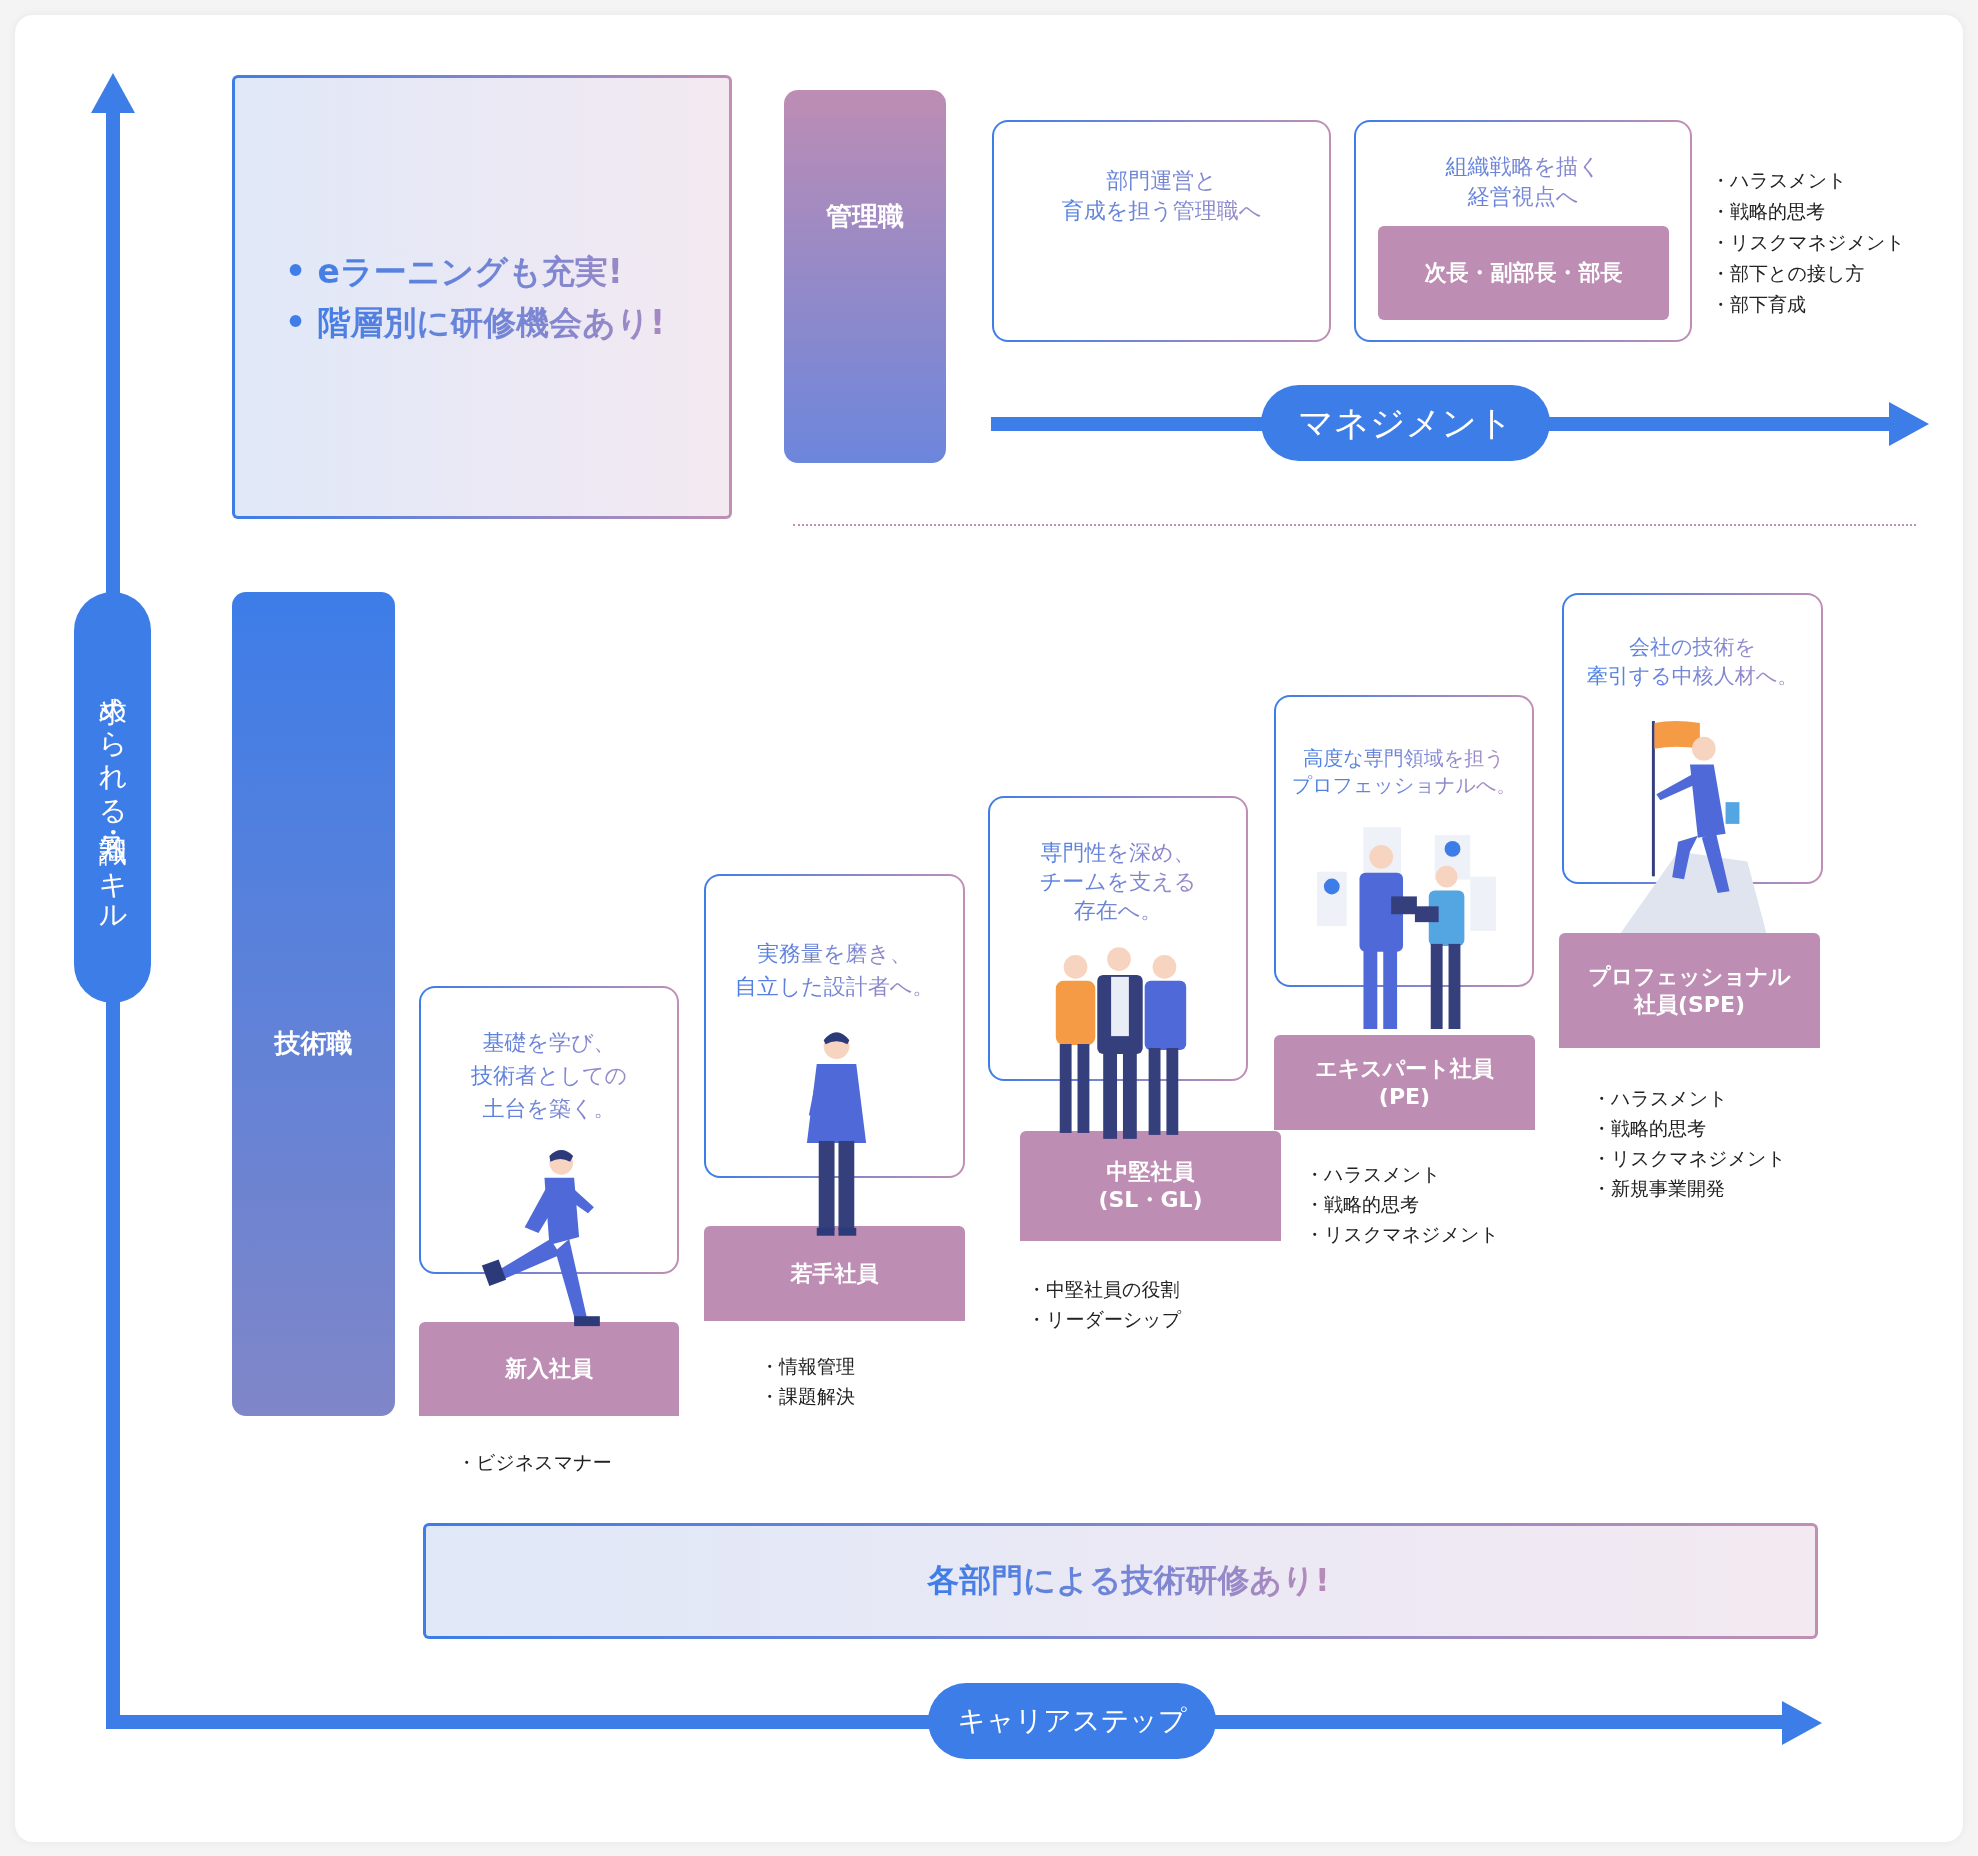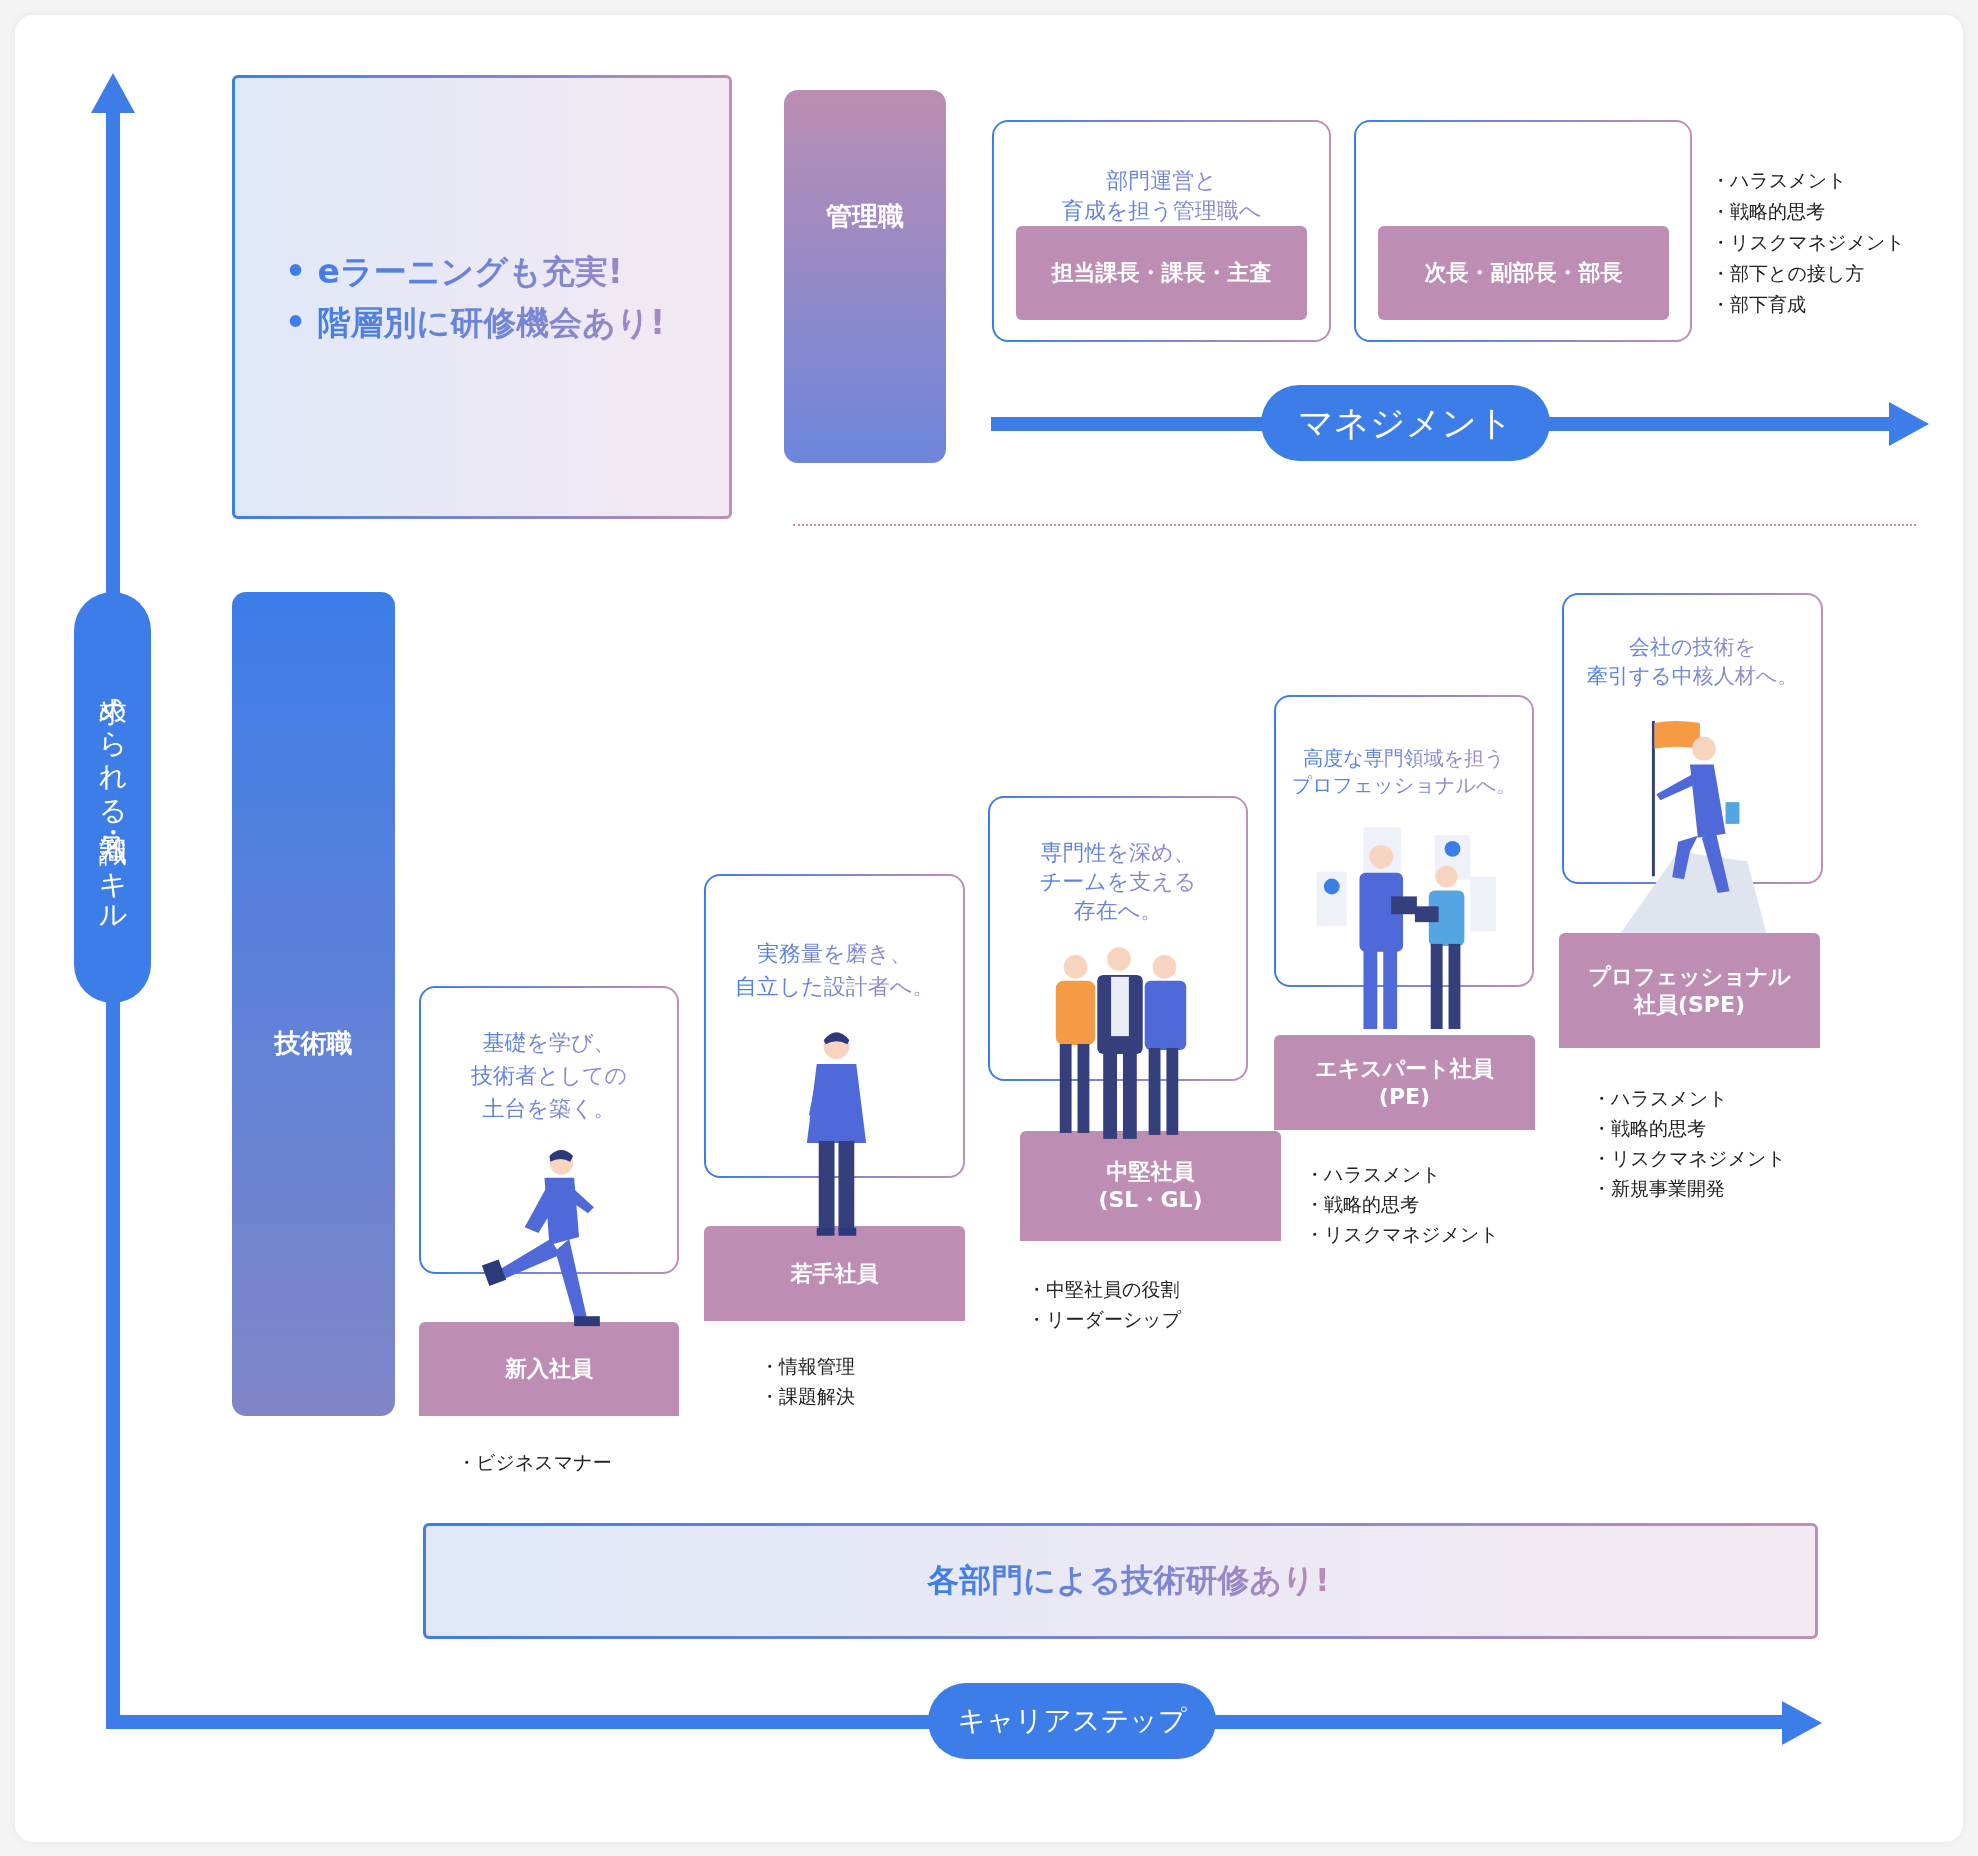--- a/index.html
+++ b/index.html
@@ -55,25 +55,26 @@
 
 <div class="role-bar" style="left:784px; top:90px; width:162px; height:373px; background:linear-gradient(180deg,#bd8db3,#6c86dc); align-items:flex-start; padding-top:109px; box-sizing:border-box;">
   <span>管理職</span>
 </div>
 
 <div class="abs card" style="left:992px; top:120px; width:339px; height:222px;">
   <div class="card-text gradtext" style="margin-top:44px;">
     <div>部門運営と</div>
       <div>育成を担う管理職へ</div>
   </div>
-  <div class="label-box" style="position:absolute; left:22px; top:104px; width:291px; height:94px; border-radius:6px;">
-    <span>担当課長・課長・主査</span>
-  </div>
 </div>
 <div class="abs card" style="left:1354px; top:120px; width:338px; height:222px;">
+  <div class="card-text gradtext" style="margin-top:30px;">
+    <div>組織戦略を描く</div>
+      <div>経営視点へ</div>
+  </div>
   <div class="label-box" style="position:absolute; left:22px; top:104px; width:291px; height:94px; border-radius:6px;">
     <span>次長・副部長・部長</span>
   </div>
 </div>
 
 <div class="abs skills" style="left:1711px; top:154px; line-height:31px;">
   <div>ハラスメント</div>
   <div>戦略的思考</div>
   <div>リスクマネジメント</div>
   <div>部下との接し方</div>

